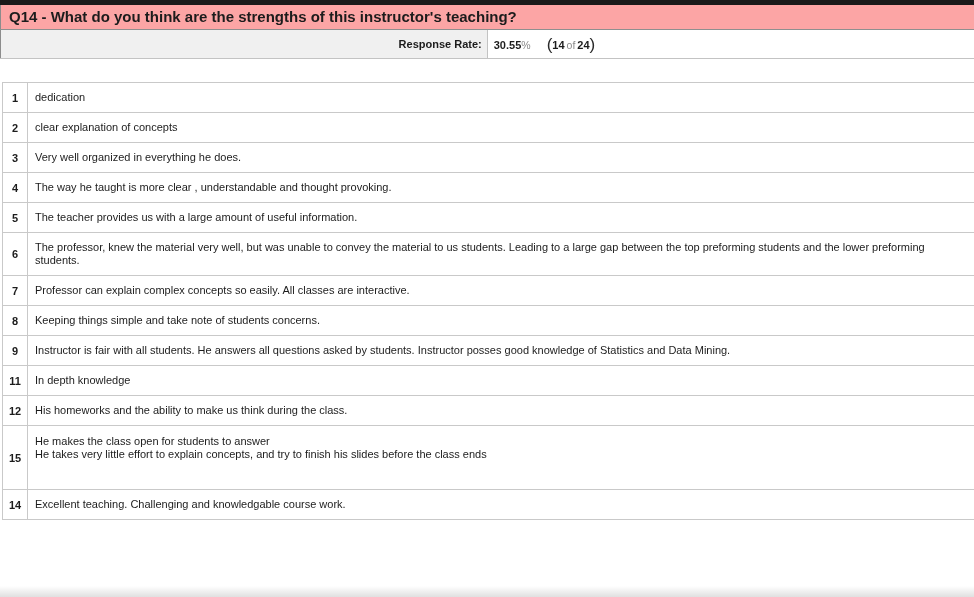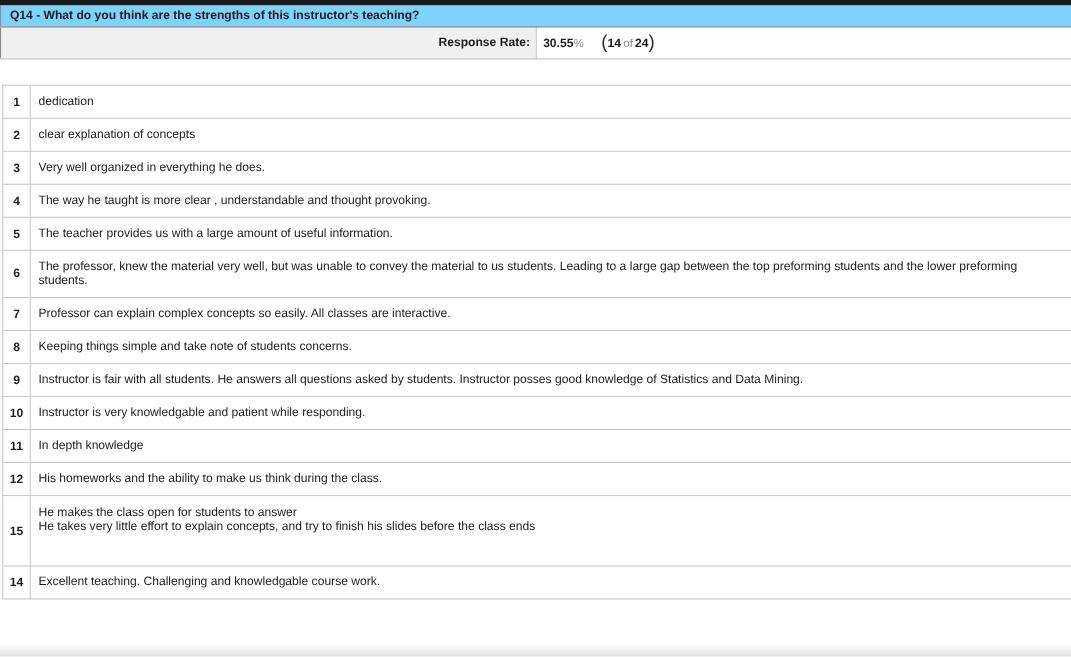--- a/index.html
+++ b/index.html
@@ -23,23 +23,23 @@
   
   .header-table {
     width: 100%;
     border-collapse: collapse;
     border-left: 1px solid #8c8c8c;
     table-layout: fixed;
   }
   .q-row td {
     border-bottom: 1px solid #8f8f8f;
     font-weight: bold;
-    font-size: 11px;
+    font-size: 15px;
     padding: 3px 8px 4px 8px;
-    background: #7dd3fc;
+    background: #fca5a5;
   }
   .meta-row { height: 28px; }
   .meta-row.rr { height: 29px; margin-top: 32px; }
   .label-cell {
     width: 85px;
     background: #f0f0f0;
     border-right: 1px solid #c3c3c3;
     border-bottom: 1px solid #c3c3c3;
     text-align: right;
     font-weight: bold;
@@ -183,26 +183,20 @@
           <p class="resp-line">Keeping things simple and take note of students concerns.</p>
         </td>
       </tr>
       <tr>
         <td class="num-cell">9</td>
         <td class="txt-cell">
           <p class="resp-line">Instructor is fair with all students. He answers all questions asked by students. Instructor posses good knowledge of Statistics and Data Mining.</p>
         </td>
       </tr>
       <tr>
-        <td class="num-cell">10</td>
-        <td class="txt-cell">
-          <p class="resp-line">Instructor is very knowledgable and patient while responding.</p>
-        </td>
-      </tr>
-      <tr>
         <td class="num-cell">11</td>
         <td class="txt-cell">
           <p class="resp-line">In depth knowledge</p>
         </td>
       </tr>
       <tr>
         <td class="num-cell">12</td>
         <td class="txt-cell">
           <p class="resp-line">His homeworks and the ability to make us think during the class.</p>
         </td>

